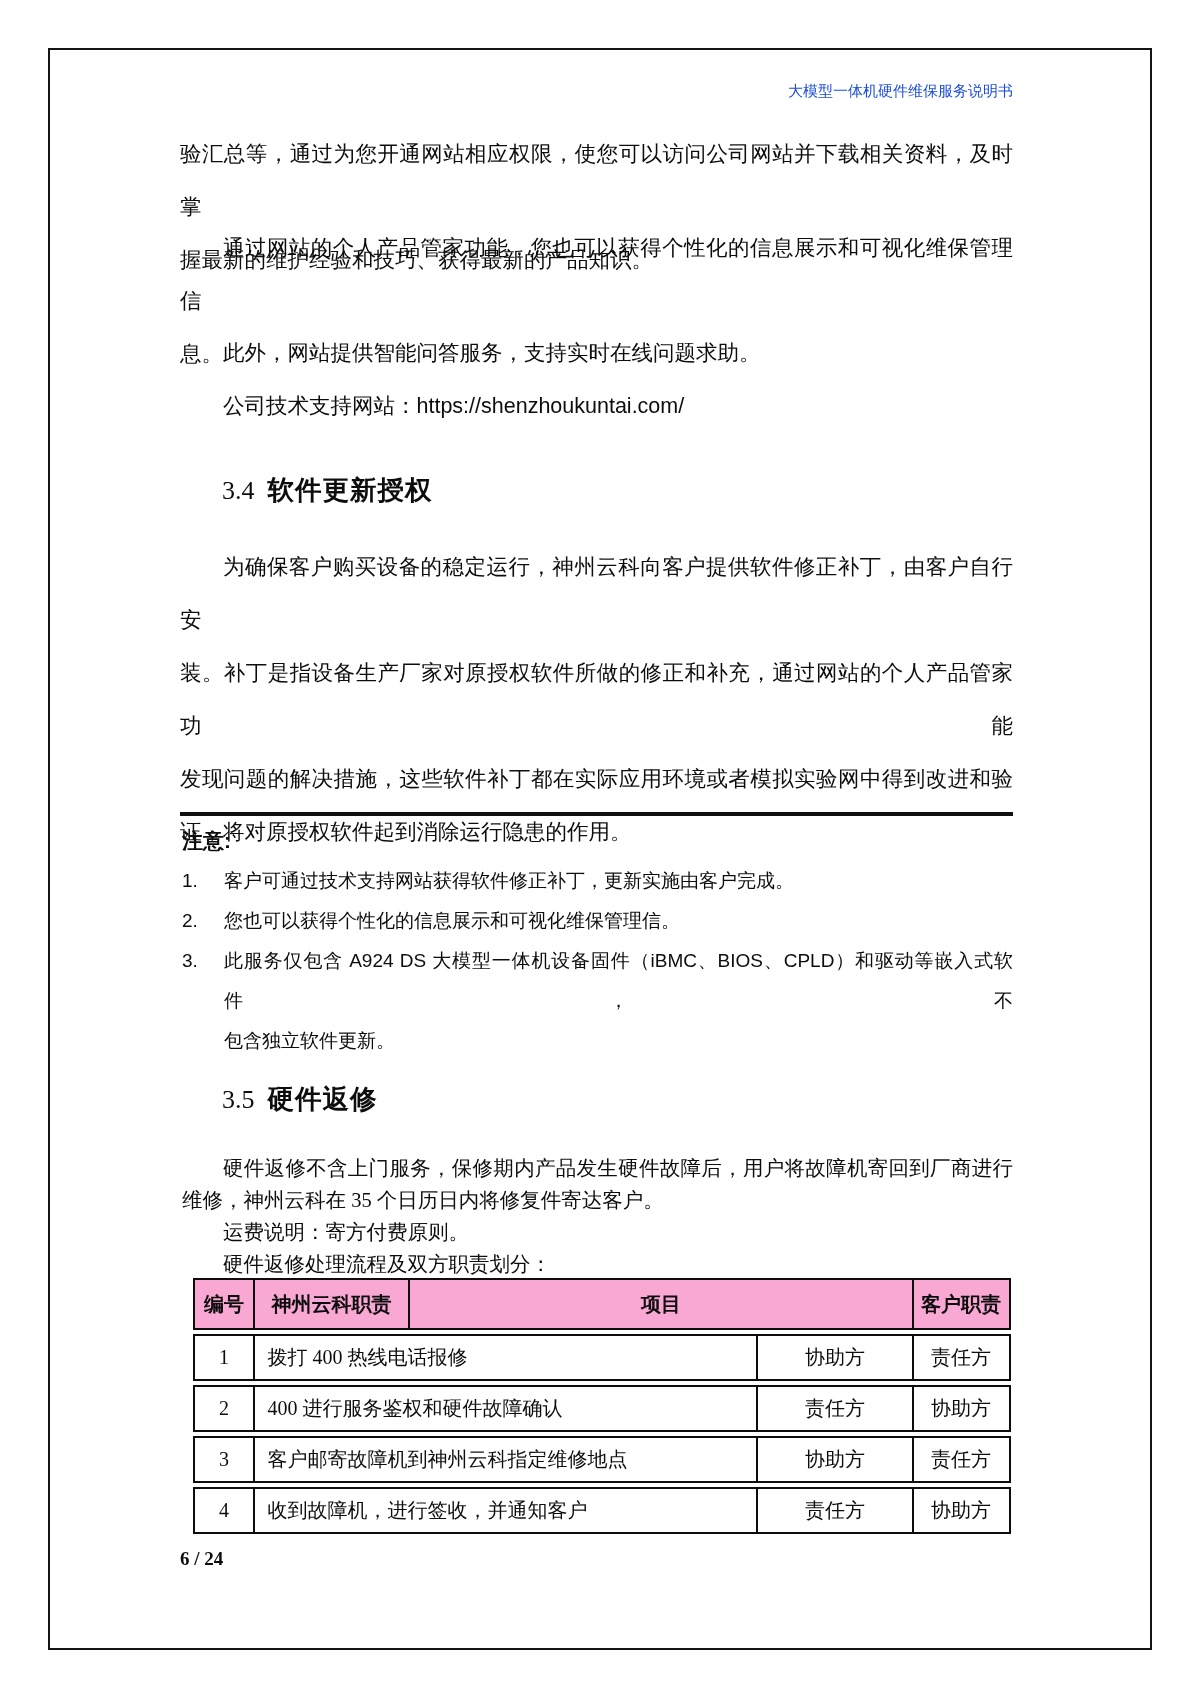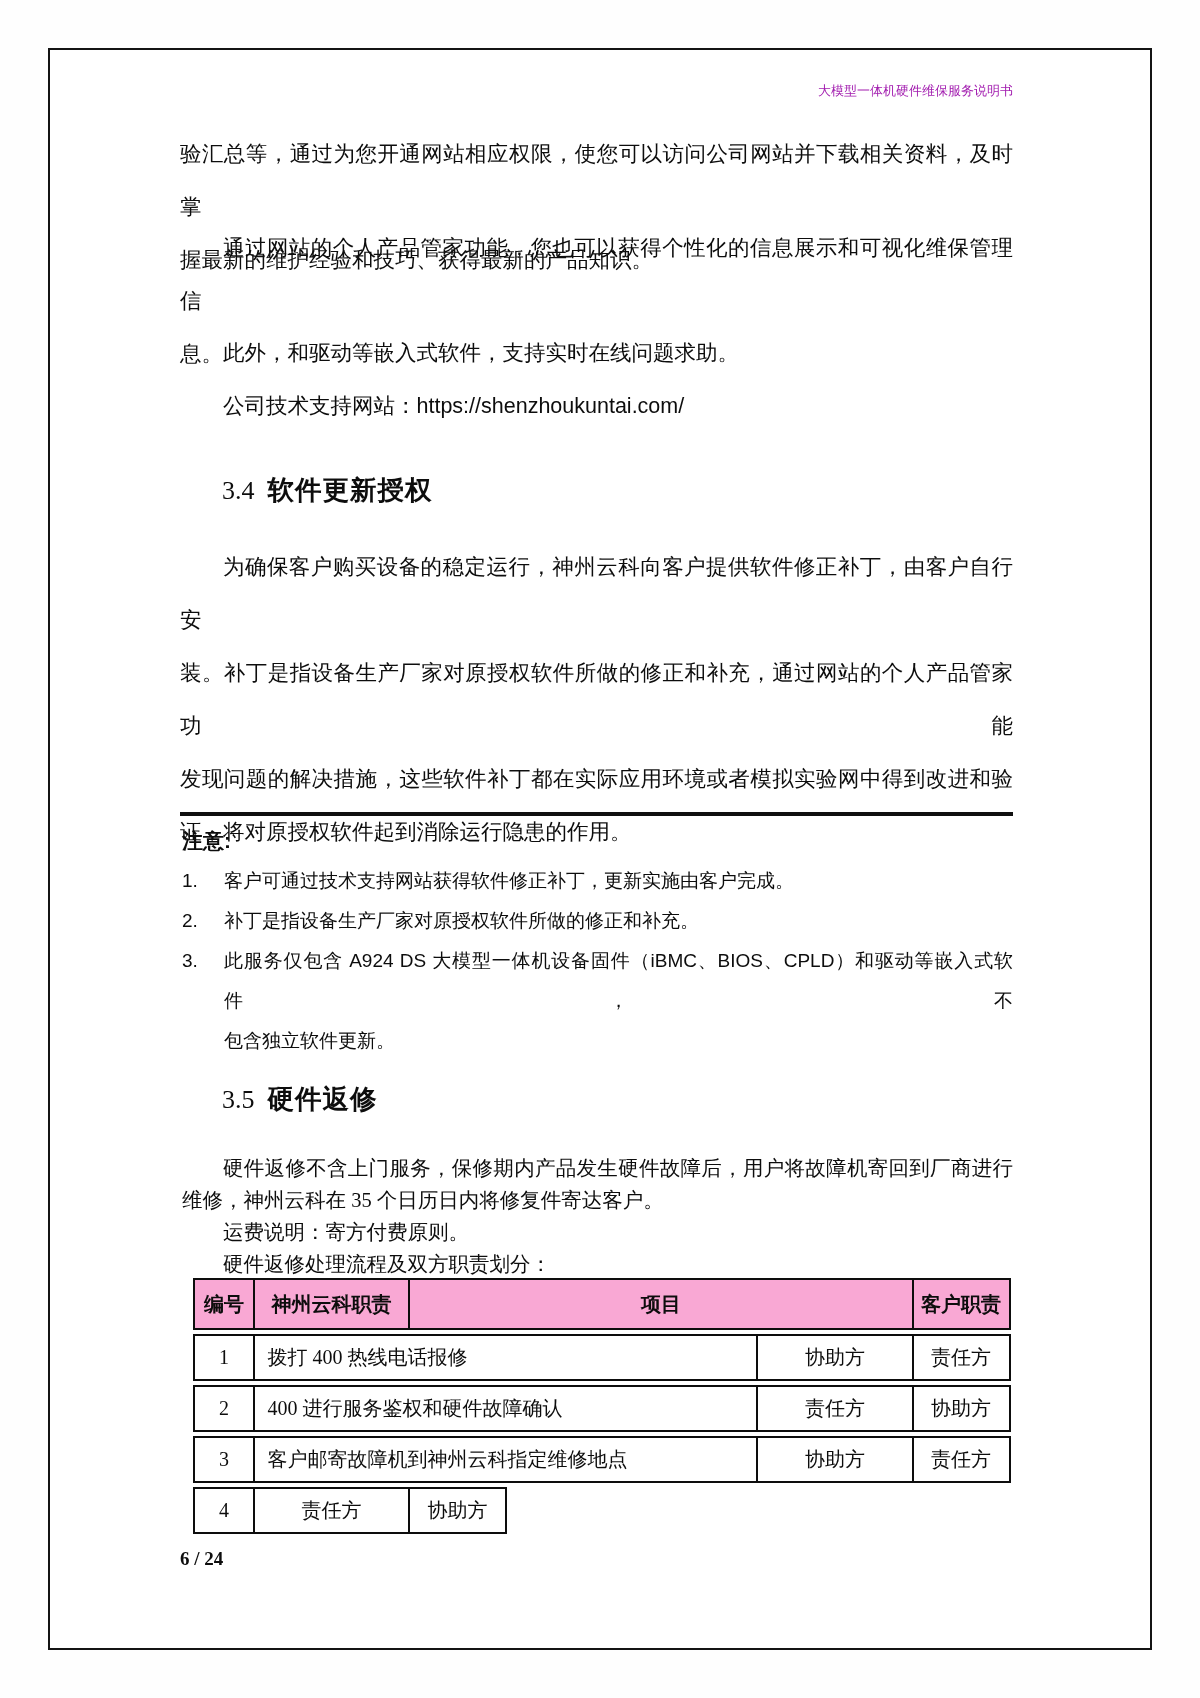--- a/index.html
+++ b/index.html
@@ -3,21 +3,21 @@
 <meta charset="utf-8">
 <style>
   html,body{margin:0;padding:0;background:#fdfdfd;}
   .page{position:relative;width:1200px;height:1698px;background:#fefefe;overflow:hidden;
         font-family:"Liberation Sans",sans-serif;color:#0d0d0d;}
   .frame{position:absolute;left:48px;top:48px;width:1100px;height:1598px;
          border:2px solid #141414;background:#fff;}
   .content{position:absolute;left:180px;top:0;width:833px;height:100%;}
 
   .doc-header{position:absolute;top:82px;left:0;width:100%;text-align:right;
-              font-family:"Liberation Serif",serif;font-size:13px;color:#a21caf;}
+              font-family:"Liberation Serif",serif;font-size:15px;color:#1d4ed8;}
 
   .sans-p{position:absolute;left:0;width:100%;font-size:21.5px;line-height:53px;}
   .p1{top:128px;} .p2{top:222px;} .p3{top:327px;} .p4{top:380px;}
   .p5{top:541px;}
 
   .ln{white-space:nowrap;}
   .ln.fill{white-space:normal;text-align:justify;text-align-last:justify;}
   .ln.ind{text-indent:2em;}
 
   .heading{position:absolute;left:14px;display:flex;align-items:baseline;gap:13px;margin-left:28px;}
@@ -63,21 +63,21 @@
         <div class="ln fill">验汇总等，通过为您开通网站相应权限，使您可以访问公司网站并下载相关资料，及时掌</div>
         <div class="ln">握最新的维护经验和技巧、获得最新的产品知识。</div>
       </div>
 
     <div class="sans-p p2">
         <div class="ln fill ind">通过网站的个人产品管家功能，您也可以获得个性化的信息展示和可视化维保管理信</div>
         <div class="ln">息。</div>
       </div>
 
     <div class="sans-p p3">
-        <div class="ln ind">此外，和驱动等嵌入式软件，支持实时在线问题求助。</div>
+        <div class="ln ind">此外，网站提供智能问答服务，支持实时在线问题求助。</div>
       </div>
 
     <div class="sans-p p4">
         <div class="ln ind">公司技术支持网站：https://shenzhoukuntai.com/</div>
       </div>
 
     <div class="heading h34">
       <span class="hnum">3.4</span>
       <span class="htitle">软件更新授权</span>
     </div>
@@ -96,21 +96,21 @@
     <div class="notes">
         <div class="note">
           <span class="nnum">1.</span>
           <div class="ntext">
             <div class="ln">客户可通过技术支持网站获得软件修正补丁，更新实施由客户完成。</div>
           </div>
         </div>
         <div class="note">
           <span class="nnum">2.</span>
           <div class="ntext">
-            <div class="ln">补丁是指设备生产厂家对原授权软件所做的修正和补充。</div>
+            <div class="ln">您也可以获得个性化的信息展示和可视化维保管理信。</div>
           </div>
         </div>
         <div class="note">
           <span class="nnum">3.</span>
           <div class="ntext">
             <div class="ln fill">此服务仅包含 A924 DS 大模型一体机设备固件（iBMC、BIOS、CPLD）和驱动等嵌入式软件，不</div>
             <div class="ln">包含独立软件更新。</div>
           </div>
         </div>
       </div>
@@ -153,20 +153,21 @@
           <div class="tcell c3">协助方</div>
         </div>
         <div class="trow tr-body">
           <div class="tcell c0 cfirst">3</div>
           <div class="tcell c1">客户邮寄故障机到神州云科指定维修地点</div>
           <div class="tcell c2">协助方</div>
           <div class="tcell c3">责任方</div>
         </div>
         <div class="trow tr-body">
           <div class="tcell c0 cfirst">4</div>
+          <div class="tcell c1">收到故障机，进行签收，并通知客户</div>
           <div class="tcell c2">责任方</div>
           <div class="tcell c3">协助方</div>
         </div>
       </div>
 
     <div class="footer">6 / 24</div>
 
   </div>
 </div>
 

